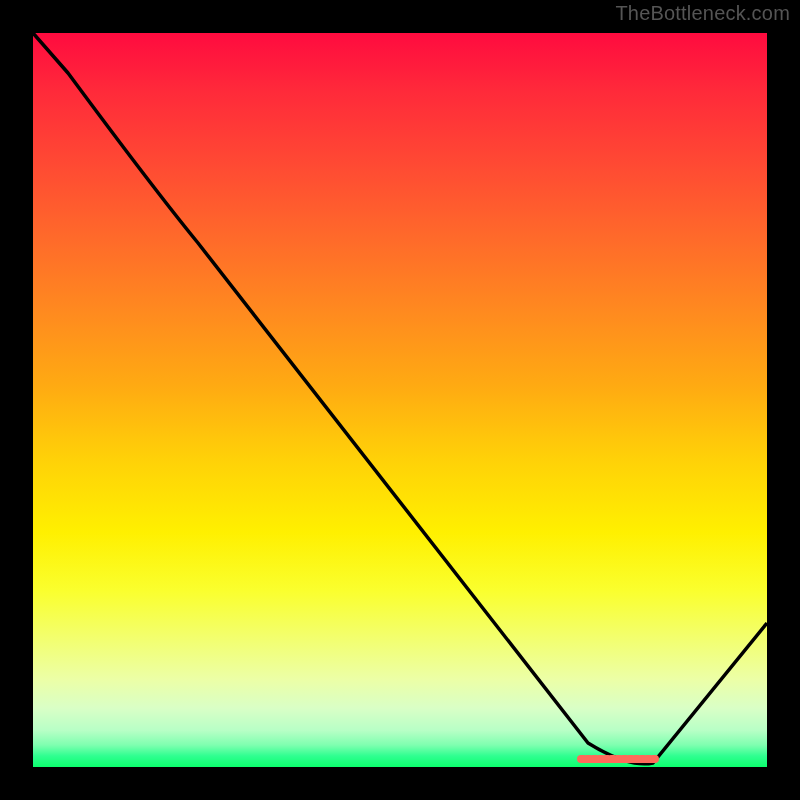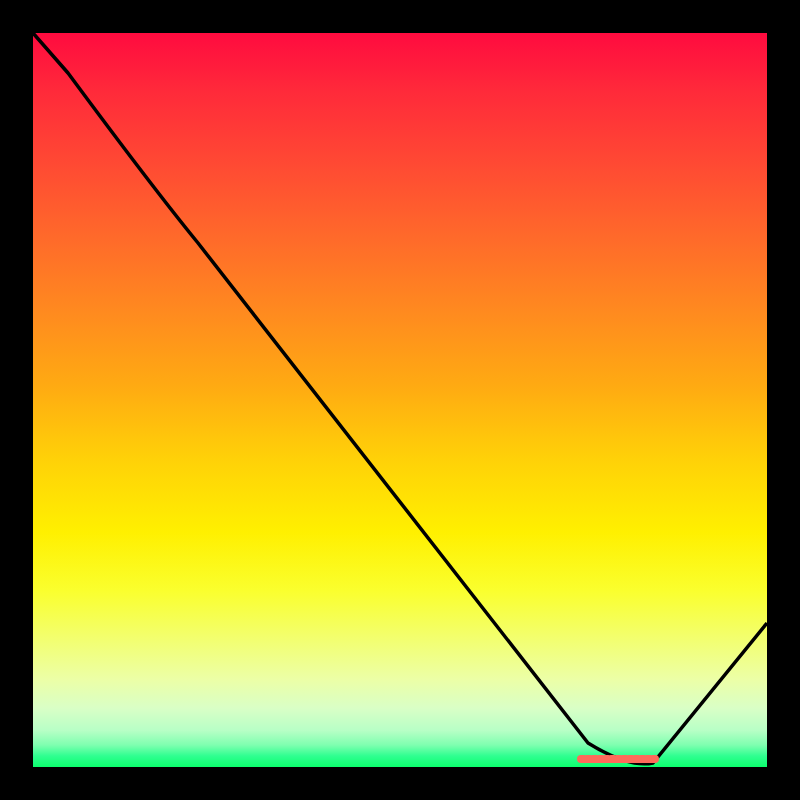--- a/index.html
+++ b/index.html
@@ -61,20 +61,21 @@
     top: 33px;
     width: 734px;
     height: 734px;
     z-index: 20;
   }
 </style>
 </head>
 <body>
 
 <div class="container">
+  <div class="watermark">TheBottleneck.com</div>
 
   <div class="plot"></div>
 
   <svg class="curve" viewBox="0 0 734 734" preserveAspectRatio="none">
 
     <path d="M 0 0
              L 35 40
              Q 120 155 165 210
              L 555 710
              Q 595 735 620 730

